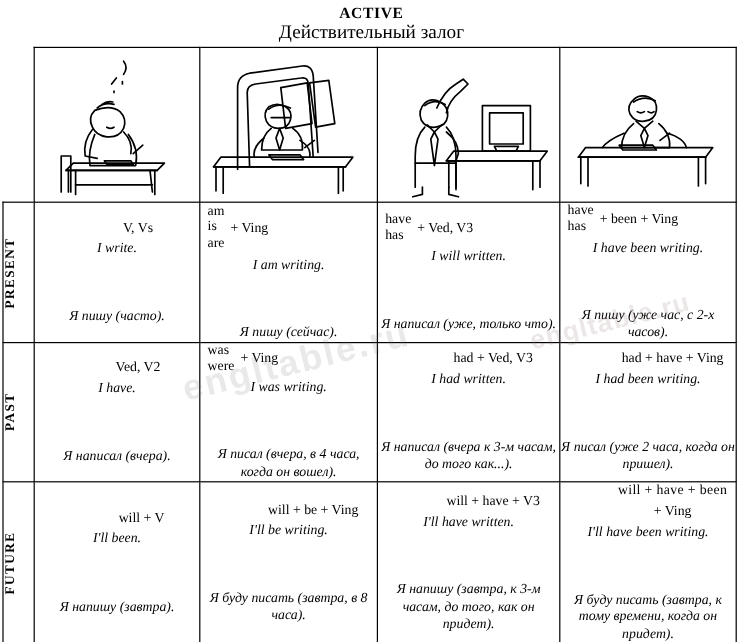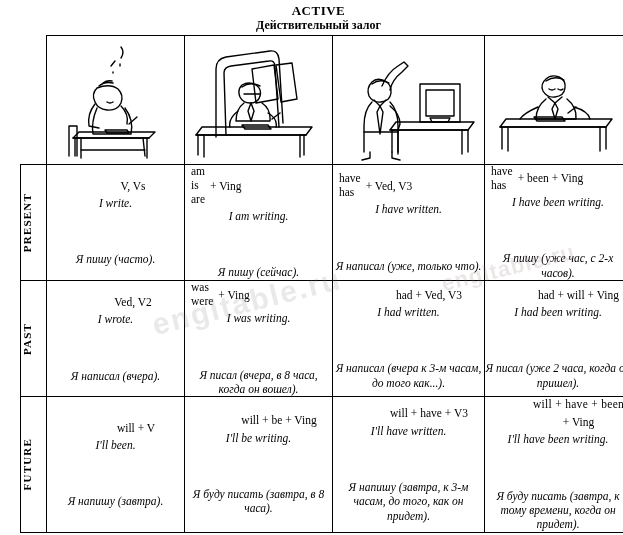--- a/index.html
+++ b/index.html
@@ -12,34 +12,34 @@
     height: 535px;
     font-family: "Liberation Serif", serif;
     color: #000000;
     overflow: hidden;
   }
   .page {
     position: relative;
     width: 623px;
     height: 535px;
     box-sizing: border-box;
-    padding: 4px 6px 2px 20px;
+    padding: 4px 6px 2px 2px;
   }
   .title-block {
     text-align: center;
     line-height: 1.12;
   }
   .title-main {
     font-size: 13px;
     font-weight: bold;
     letter-spacing: 0.5px;
   }
   .title-sub {
-    font-size: 12px;
-    font-weight: bold;
+    font-size: 16px;
+    font-weight: normal;
   }
   table.grid {
     width: 611px;
     border-collapse: collapse;
     table-layout: fixed;
     margin-top: 3px;
   }
   table.grid td, table.grid th {
     border: 1px solid #000000;
     vertical-align: middle;
@@ -319,21 +319,21 @@
         <div class="ru">Я пишу (сейчас).</div>
       </td>
       <td class="cell">
         <div class="aux-wrap">
           <div class="aux">
             <div>have</div>
             <div>has</div>
           </div>
           <div class="aux-right">+ Ved, V3</div>
         </div>
-        <div class="ex">I have written.</div>
+        <div class="ex">I will written.</div>
         <div class="ru">Я написал (уже, только что).</div>
       </td>
       <td class="cell">
         <div class="aux-wrap">
           <div class="aux">
             <div>have</div>
             <div>has</div>
           </div>
           <div class="aux-right">+ been + Ving</div>
         </div>
@@ -341,41 +341,41 @@
         <div class="ru">Я пишу (уже час, с 2-х часов).</div>
       </td>
     </tr>
 
     <tr>
       <td class="col-head">
         <div class="rowlabel">PAST</div>
       </td>
       <td class="cell">
         <div class="formula">Ved, V2</div>
-        <div class="ex">I wrote.</div>
+        <div class="ex">I have.</div>
         <div class="ru">Я написал (вчера).</div>
       </td>
       <td class="cell">
         <div class="aux-wrap">
           <div class="aux">
             <div>was</div>
             <div>were</div>
           </div>
           <div class="aux-right">+ Ving</div>
         </div>
         <div class="ex">I was writing.</div>
-        <div class="ru">Я писал (вчера, в 8 часа, когда он вошел).</div>
+        <div class="ru">Я писал (вчера, в 4 часа, когда он вошел).</div>
       </td>
       <td class="cell">
         <div class="formula left-formula">had + Ved, V3</div>
         <div class="ex">I had written.</div>
         <div class="ru">Я написал (вчера к 3-м часам, до того как...).</div>
       </td>
       <td class="cell">
-        <div class="formula left-formula">had + will + Ving</div>
+        <div class="formula left-formula">had + have + Ving</div>
         <div class="ex">I had been writing.</div>
         <div class="ru">Я писал (уже 2 часа, когда он пришел).</div>
       </td>
     </tr>
 
     <tr>
       <td class="col-head">
         <div class="rowlabel">FUTURE</div>
       </td>
       <td class="cell">

